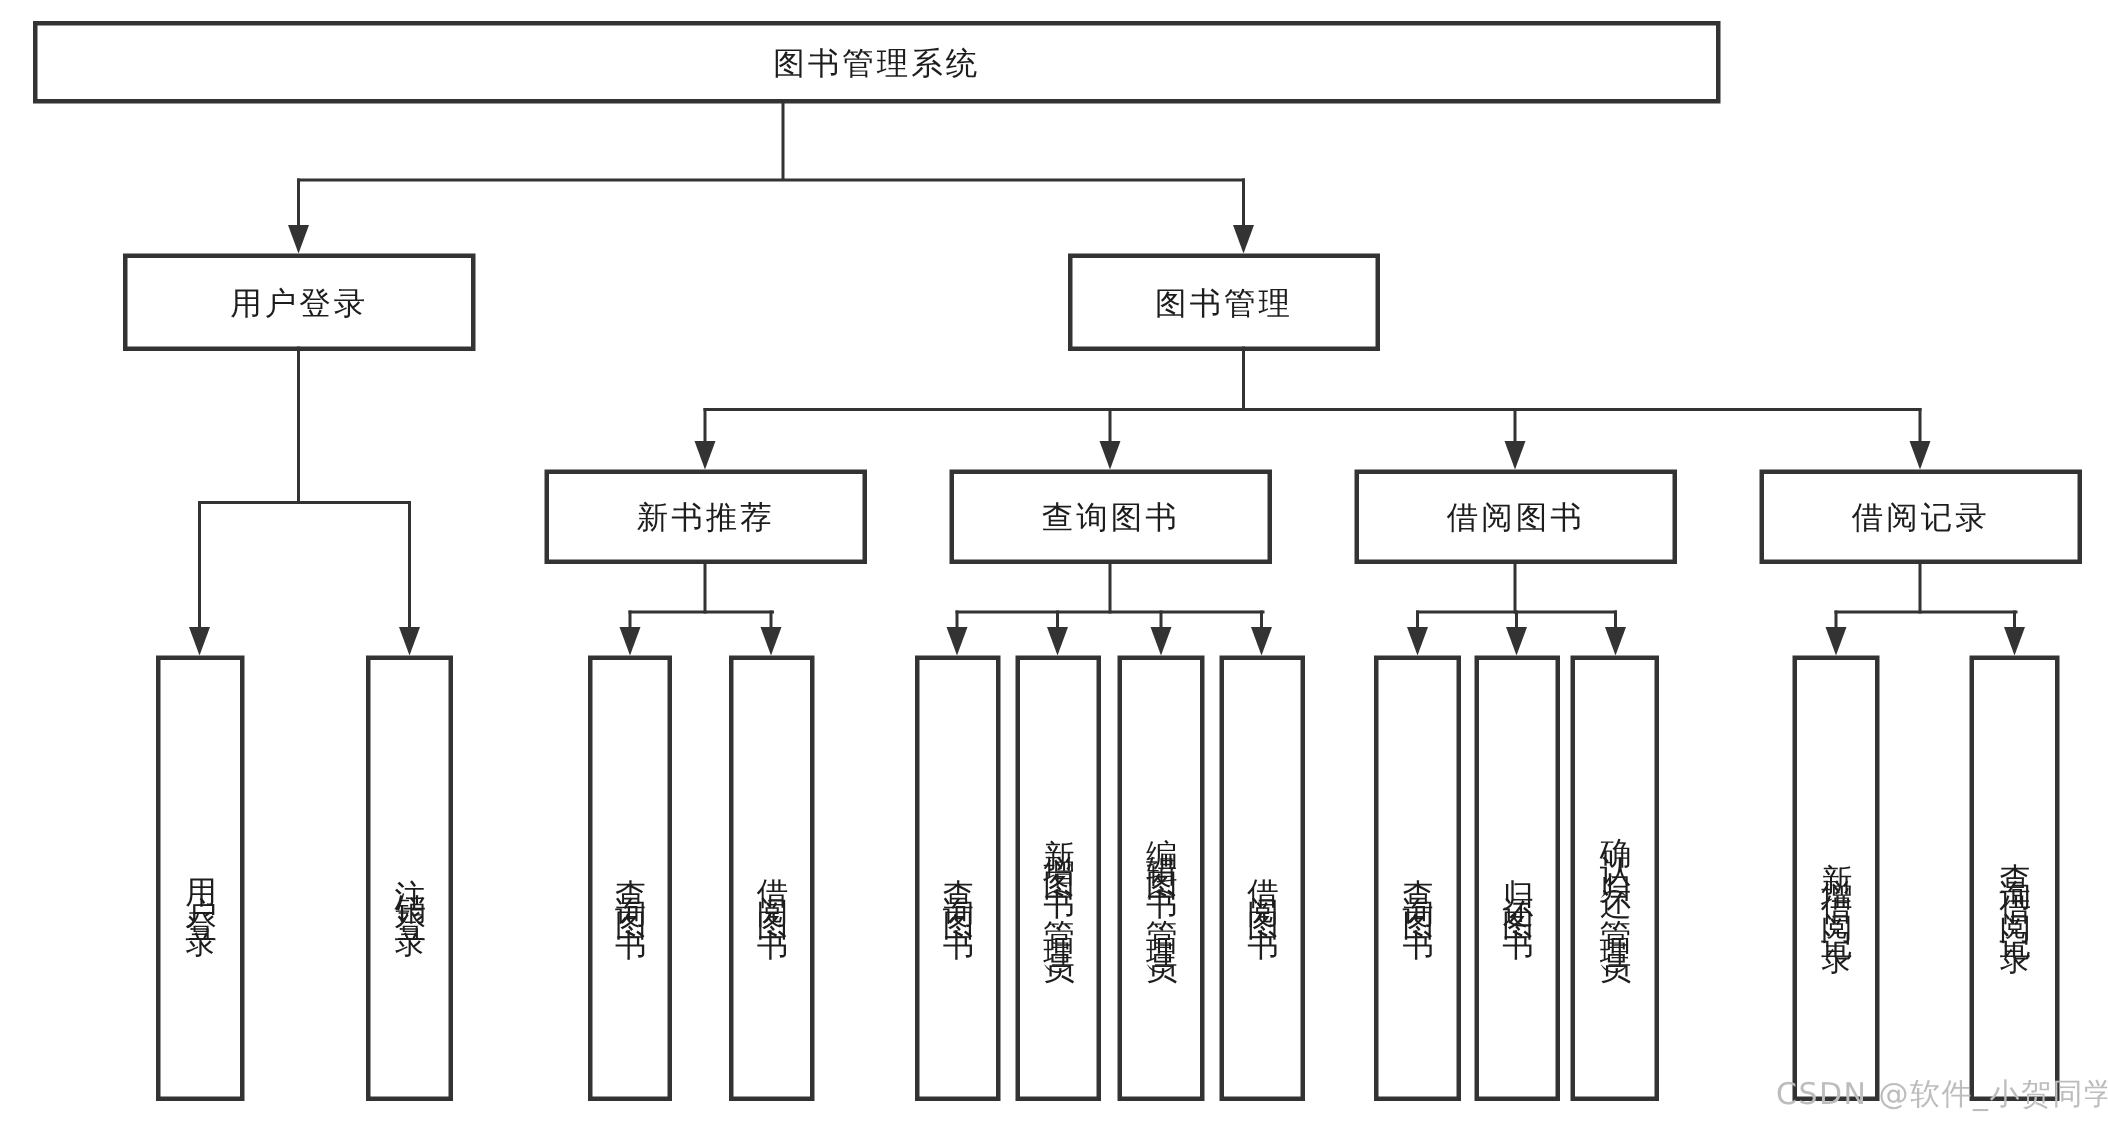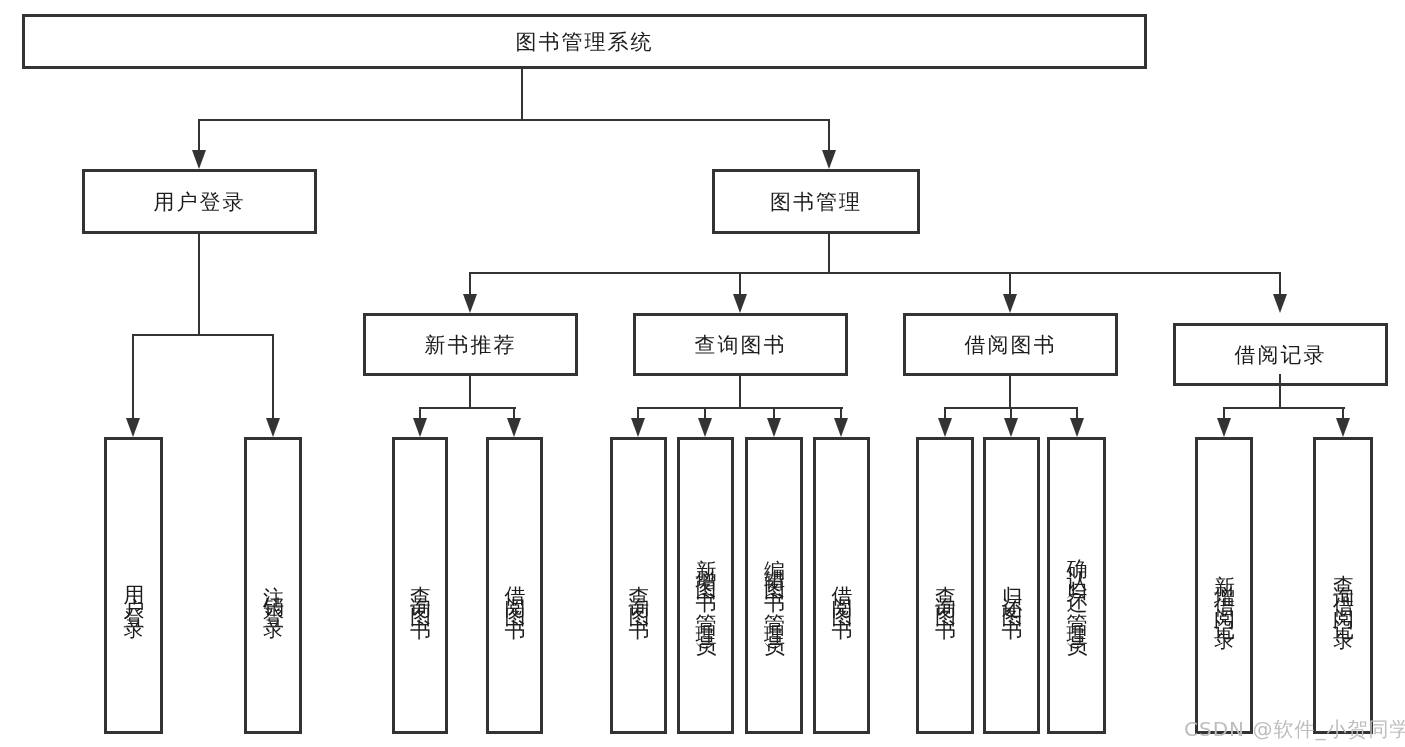--- a/index.html
+++ b/index.html
@@ -107,21 +107,21 @@
 
   <div class="node" style="left:363px; top:313px; width:215px; height:63px;">
     <span>新书推荐</span>
   </div>
   <div class="node" style="left:633px; top:313px; width:215px; height:63px;">
     <span>查询图书</span>
   </div>
   <div class="node" style="left:903px; top:313px; width:215px; height:63px;">
     <span>借阅图书</span>
   </div>
-  <div class="node" style="left:1173px; top:323px; width:215px; height:63px;text-align:center;">
+  <div class="node" style="left:1173px; top:313px; width:215px; height:63px;text-align:center;">
     <span>借阅记录</span>
   </div>
 
   <div class="vline" style="left:469px; top:374px; height:35px;"></div>
   <div class="hline" style="left:419px; top:407px; width:97px;"></div>
   <div class="vline" style="left:419px; top:407px; height:13px;"></div>
   <div class="arrow" style="left:413px; top:418px;"></div>
   <div class="vline" style="left:513px; top:407px; height:13px;"></div>
   <div class="arrow" style="left:507px; top:418px;"></div>
 

